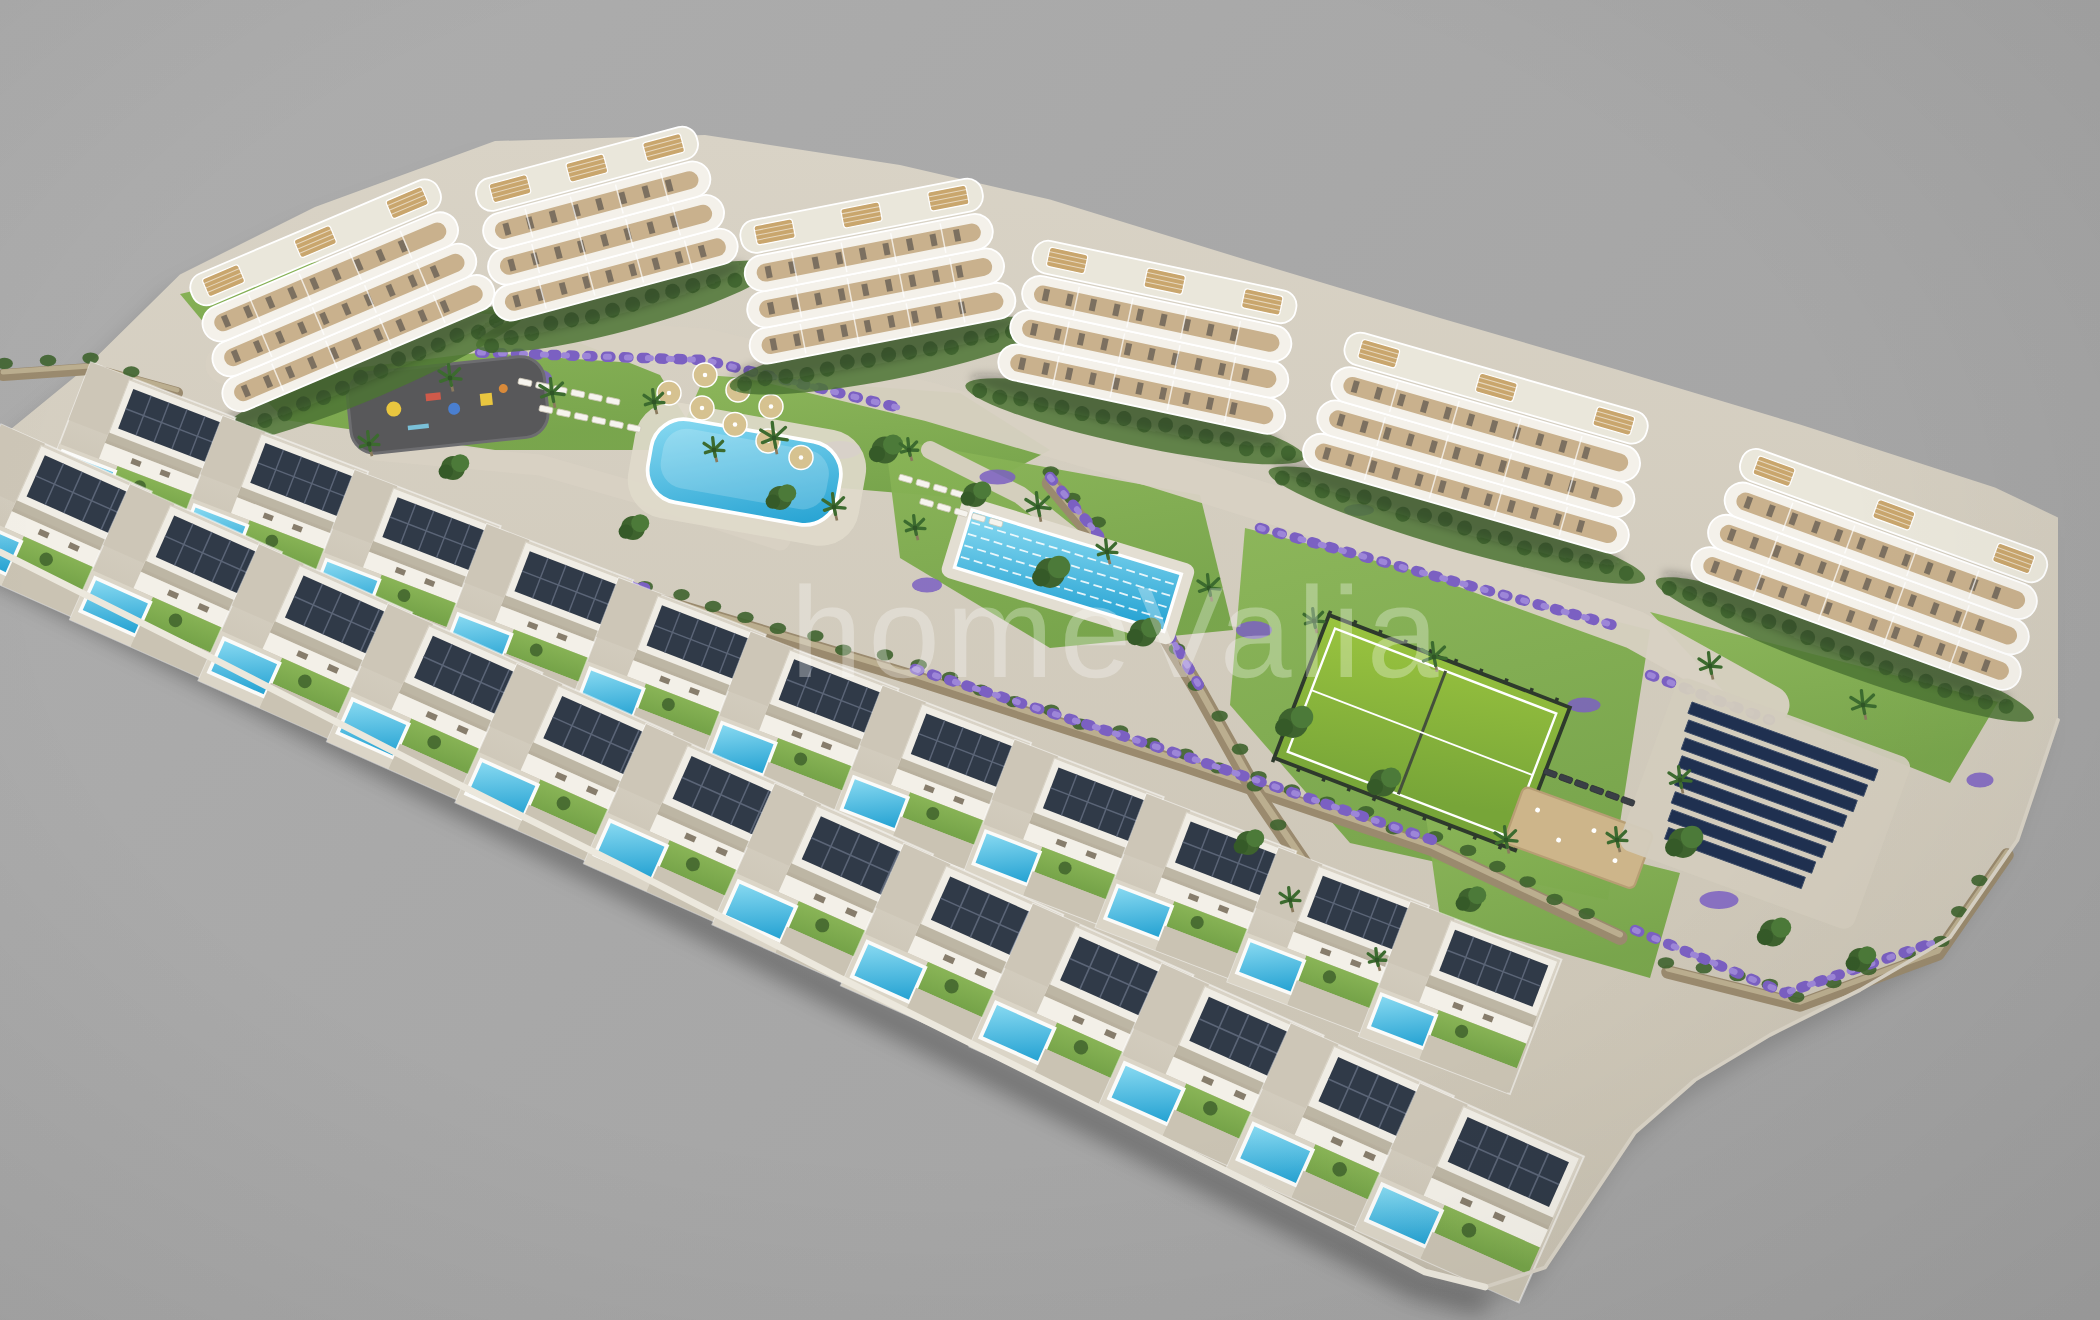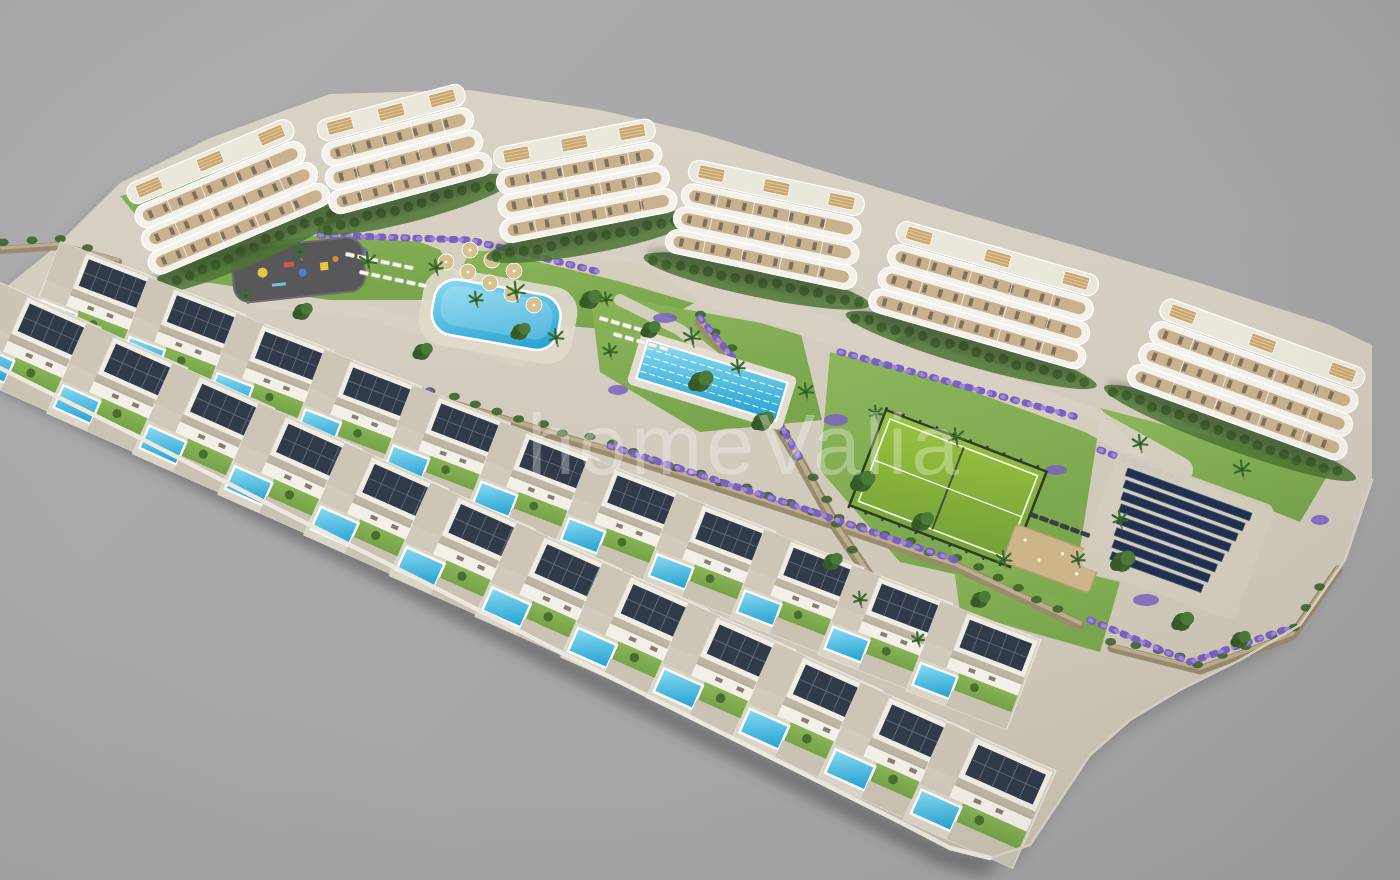--- a/index.html
+++ b/index.html
@@ -1517,14 +1517,14 @@
           </g>
         </g>
         <g>
           <polyline points="990,858 1030,845 1060,800 1090,755 1130,720 1180,690 1240,660 1300,625 1345,560 1372,480" fill="none" stroke="#d9d3c6" stroke-width="2.5" stroke-linecap="round" stroke-linejoin="round"></polyline>
         </g>
         <g>
           <polyline points="0,368 140,438 280,510 420,580 560,652 700,722 820,782 900,822 950,848 990,858" fill="none" stroke="#ece8dd" stroke-width="4.5" stroke-linecap="round" stroke-linejoin="round"></polyline>
         </g>
       </g>
     </svg>
-  <div class="watermark" style="left: 745px; top: 444px; font-size: 86px; color: rgb(255, 255, 255); opacity: 0.3;">homeValia</div>
+  <div class="watermark" style="left: 745px; top: 423px; font-size: 86px; color: rgb(255, 255, 255); opacity: 0.3;">homeValia</div>
 </div>
 
 </body></html>

